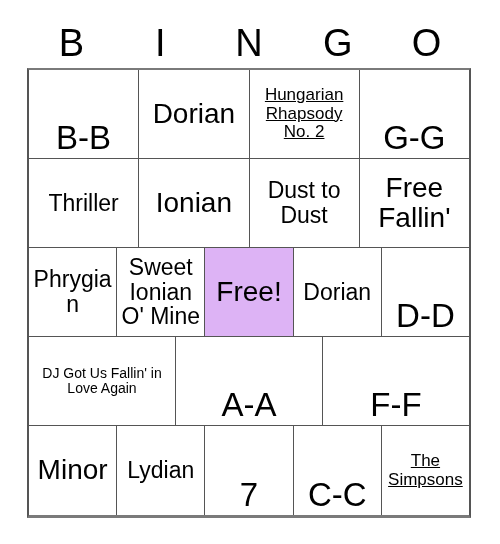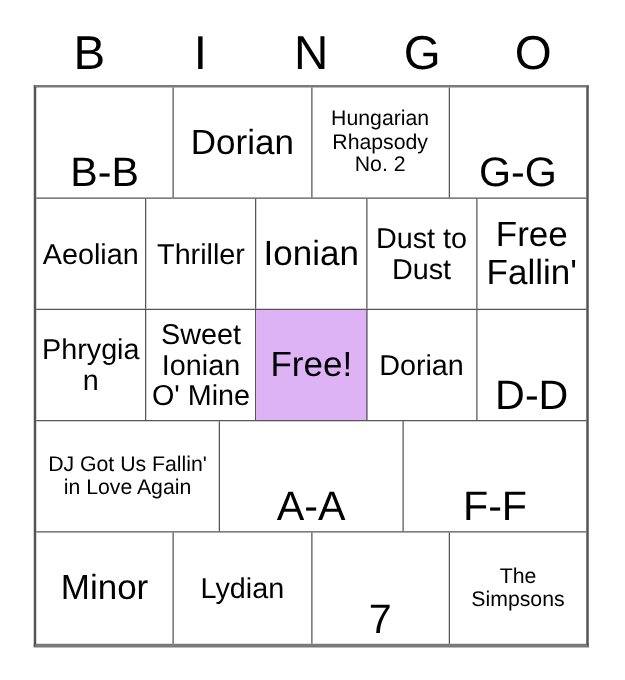--- a/index.html
+++ b/index.html
@@ -80,22 +80,22 @@
     width: 100%;
     line-height: 1.08;
     word-wrap: break-word;
     white-space: pre-line;
   }
 
   
   .fs-xl .cell-text { font-size: 33px; margin-top: 48px; }
   .fs-lg .cell-text { font-size: 28px; }
   .fs-md .cell-text { font-size: 23px; }
-  .fs-sm .cell-text { font-size: 17px; }
-  .fs-xs .cell-text { font-size: 17px; }
+  .fs-sm .cell-text { font-size: 17px; text-decoration: underline; }
+  .fs-xs .cell-text { font-size: 14px; }
 
   .cell.free {
     background: #ddb3f5;
   }
 </style>
 </head>
 <body>
 
 <div class="card">
 
@@ -118,23 +118,20 @@
         </div>
       <div class="cell fs-sm">
           <span class="cell-text">Hungarian Rhapsody No. 2</span>
         </div>
       <div class="cell fs-xl">
           <span class="cell-text">G-G</span>
         </div>
     </div>
 
     <div class="grid-row">
-      <div class="cell fs-md">
-          <span class="cell-text">Aeolian</span>
-        </div>
       <div class="cell fs-md">
           <span class="cell-text">Thriller</span>
         </div>
       <div class="cell fs-lg">
           <span class="cell-text">Ionian</span>
         </div>
       <div class="cell fs-md">
           <span class="cell-text">Dust to Dust</span>
         </div>
       <div class="cell fs-lg">
@@ -175,19 +172,22 @@
     <div class="grid-row">
       <div class="cell fs-lg">
           <span class="cell-text">Minor</span>
         </div>
       <div class="cell fs-md">
           <span class="cell-text">Lydian</span>
         </div>
       <div class="cell fs-xl">
           <span class="cell-text">7</span>
         </div>
+      <div class="cell fs-xl">
+          <span class="cell-text">C-C</span>
+        </div>
       <div class="cell fs-sm">
           <span class="cell-text">The Simpsons</span>
         </div>
     </div>
 
   </div>
 </div>
 
 </body></html>

